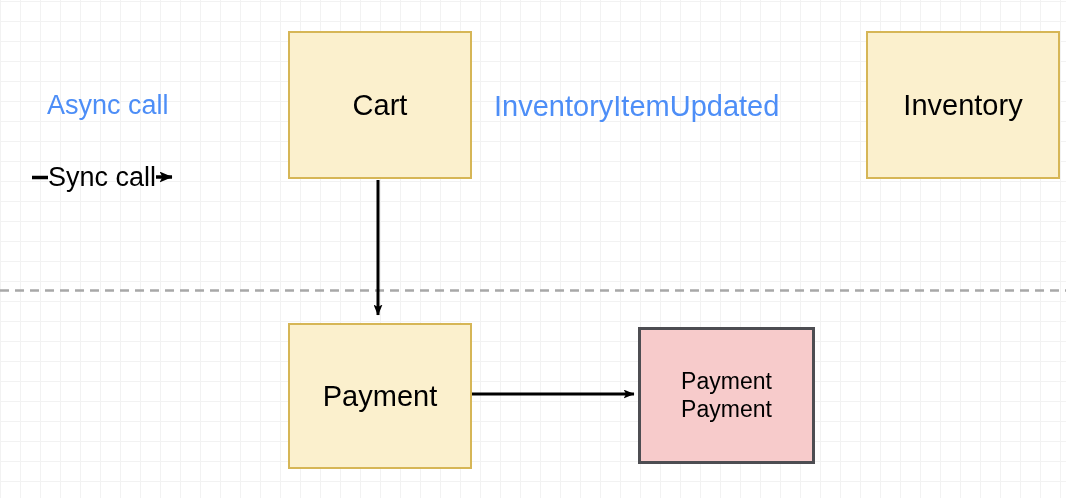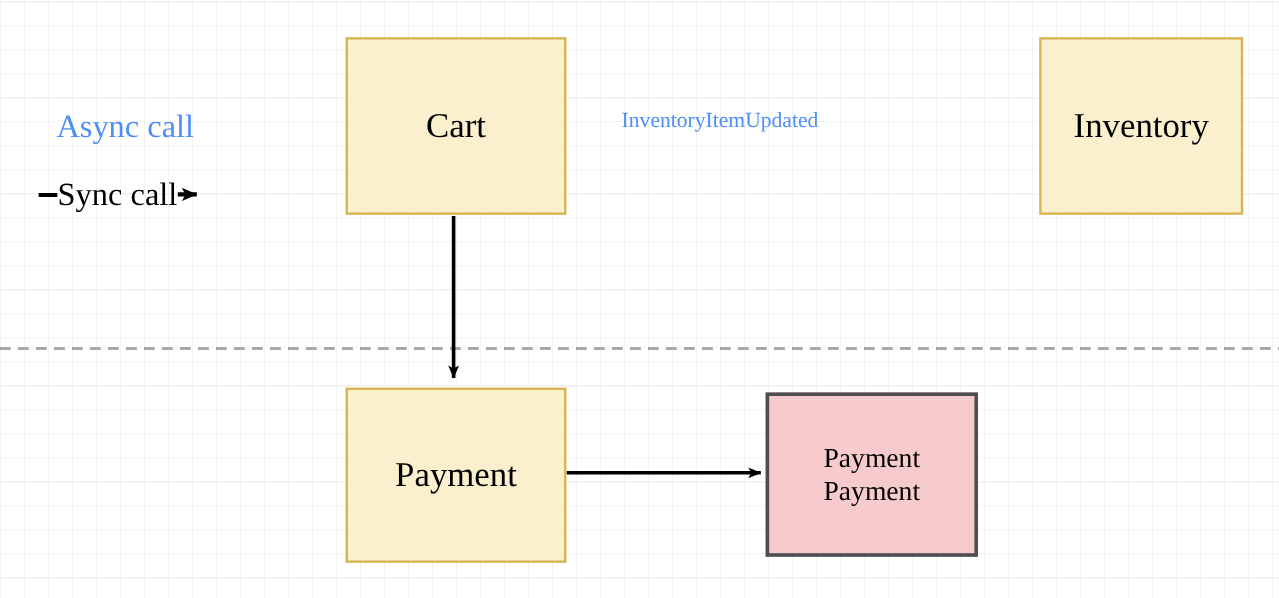--- a/index.html
+++ b/index.html
@@ -18,21 +18,21 @@
       linear-gradient(to bottom, #f2f2f2 1px, transparent 1px),
       linear-gradient(to right, #e8e8e8 1px, transparent 1px),
       linear-gradient(to bottom, #e8e8e8 1px, transparent 1px);
     background-size:
       20px 20px,
       20px 20px,
       80px 80px,
       80px 80px;
     background-position: 0px 1px, 0px 1px, 0px 1px, 0px 1px;
     overflow: hidden;
-    font-family: Liberation Serif, serif;
+    font-family: Liberation Sans, sans-serif;
   }
 
   .node {
     position: absolute;
     box-sizing: border-box;
     display: flex;
     align-items: center;
     justify-content: center;
     text-align: center;
     line-height: 1.18;
@@ -53,21 +53,21 @@
     left: 288px;
     top: 31px;
     width: 184px;
     height: 148px;
     font-size: 29px;
   }
 
   #node-inventory {
     left: 866px;
     top: 31px;
-    width: 170px;
+    width: 194px;
     height: 148px;
     font-size: 29px;
   }
 
   #node-payment {
     left: 288px;
     top: 323px;
     width: 184px;
     height: 146px;
     font-size: 29px;
@@ -89,32 +89,32 @@
 
   #legend-async {
     left: 47px;
     top: 90px;
     font-size: 27px;
     color: #4d8ef7;
   }
 
   #legend-sync {
     left: 32px;
-    top: 147px;
+    top: 162px;
     font-size: 27px;
     color: #000000;
     display: flex;
     align-items: center;
     height: 30px;
   }
 
   #event-label {
-    left: 518px;
+    left: 494px;
     top: 90px;
-    font-size: 18px;
+    font-size: 29px;
     color: #4d8ef7;
   }
 
   #edge-label-process-payment {
     position: absolute;
     left: 260px;
     top: 224px;
     font-size: 21px;
     color: #000000;
     white-space: nowrap;

